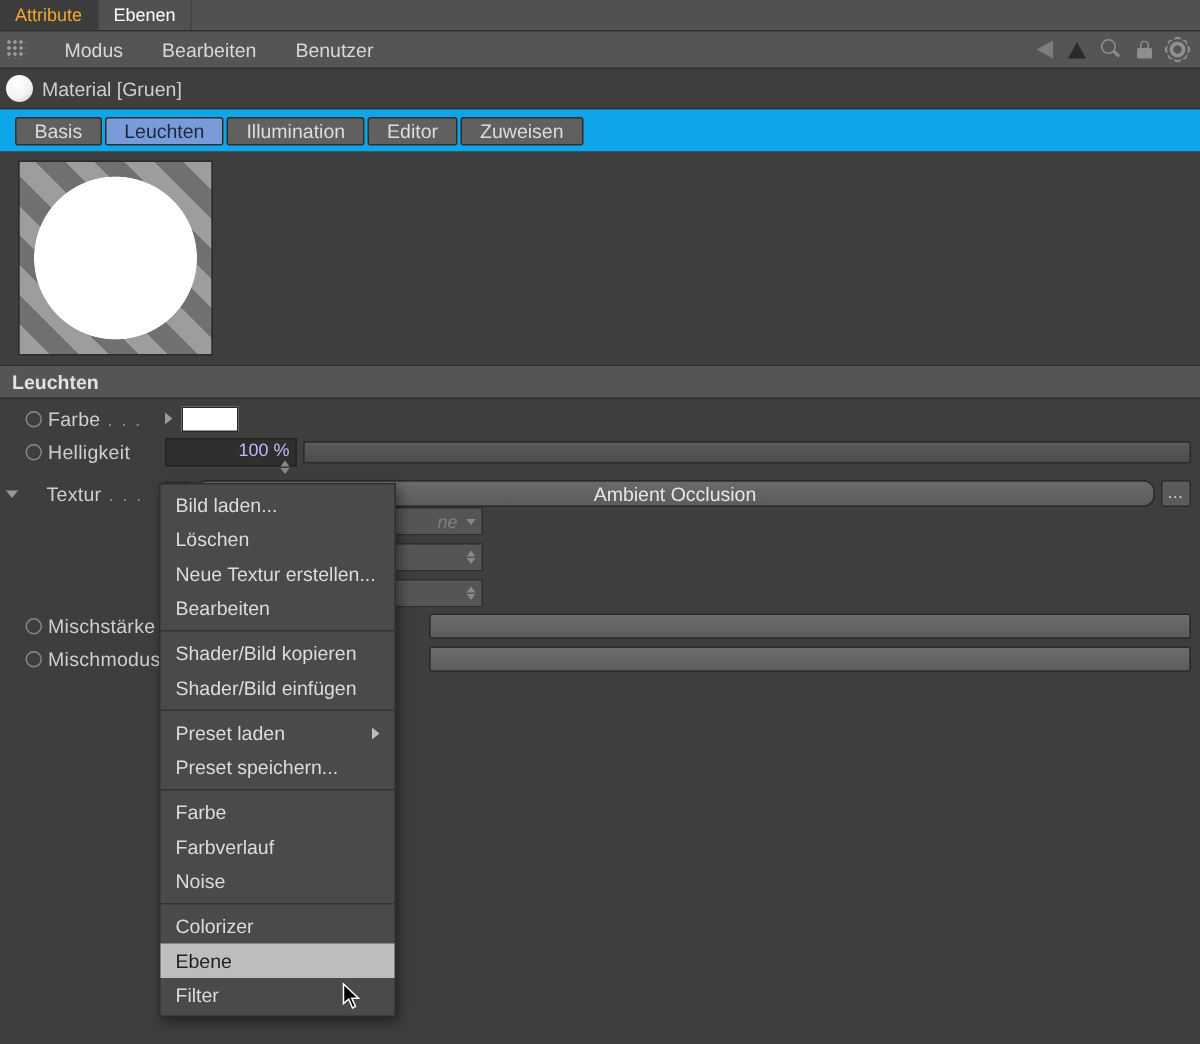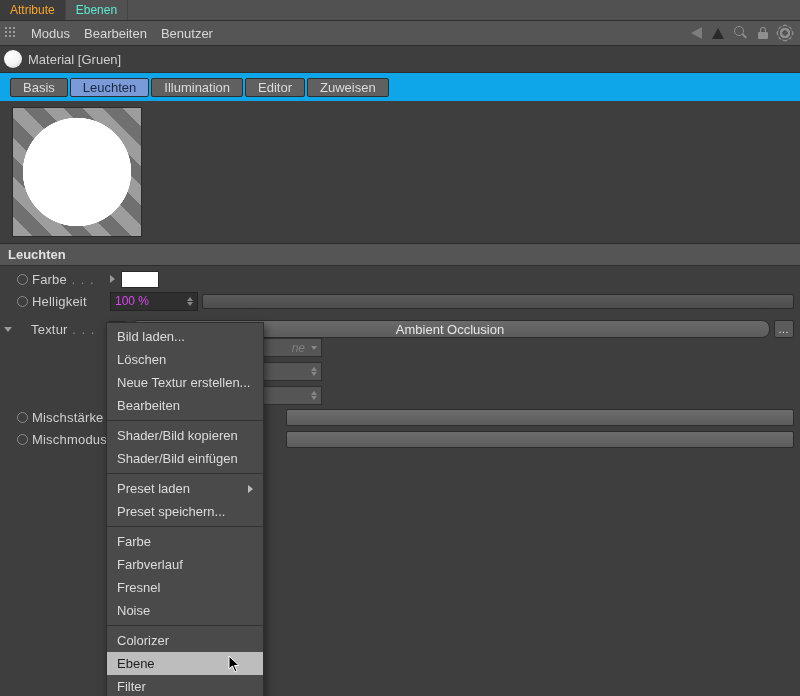--- a/index.html
+++ b/index.html
@@ -22,39 +22,39 @@
     height: 20px;
     background: #515151;
     border-bottom: 1px solid #2d2d2d;
   }
   .top-tab {
     padding: 2px 10px 2px 10px;
     font-size: 12px;
     display: flex;
     align-items: center;
     border-right: 1px solid #444;
-    color: #5eead4;
+    color: #ffffff;
   }
   .top-tab.active {
     background: #3c3c3c;
     color: #f7a52e;
   }
 
   
   .menu-bar {
     display: flex;
     align-items: center;
     height: 24px;
     background: #555555;
     border-bottom: 1px solid #2d2d2d;
     padding: 0 4px;
   }
   .menu-left {
     display: flex;
-    gap: 14px;
+    gap: 26px;
     align-items: flex-start;
   }
   .menu-item { color: #d8d8d8; font-size: 13px; }
   .menu-right {
     margin-left: auto;
     display: flex;
     gap: 10px;
     align-items: center;
     padding-right: 4px;
   }
@@ -212,28 +212,29 @@
   .dotted::after {
     content: " . . .";
     color: #8a8a8a;
     letter-spacing: 1px;
   }
   .color-swatch {
     width: 36px; height: 15px; background: #ffffff;
     border: 1px solid #2a2a2a;
   }
   .num-field {
-    display:flex; align-items:center;
+    display:flex; align-items:flex-end;
     width: 78px; height: 17px;
     background: #2f2f2f;
     border: 1px solid #232323;
     padding: 0 4px;
-    color: #d946ef;
+    color: #c4b5fd;
     font-size: 12px;
     justify-content: space-between;
+    flex-direction: column;
   }
   .spinners {
     display:flex; flex-direction:column; gap:1px;
   }
   .sp-up, .sp-down {
     width:0; height:0;
     border-left:3px solid transparent; border-right:3px solid transparent;
   }
   .sp-up { border-bottom:4px solid #888; }
   .sp-down { border-top:4px solid #888; }
@@ -446,21 +447,20 @@
   <div class="cm-item">Shader/Bild einfügen</div>
   <div class="cm-sep"></div>
   <div class="cm-item">
     <span>Preset laden</span>
     <span class="cm-sub-arrow"></span>
   </div>
   <div class="cm-item">Preset speichern...</div>
   <div class="cm-sep"></div>
   <div class="cm-item">Farbe</div>
   <div class="cm-item">Farbverlauf</div>
-  <div class="cm-item">Fresnel</div>
   <div class="cm-item">Noise</div>
   <div class="cm-sep"></div>
   <div class="cm-item">Colorizer</div>
   <div class="cm-item highlight">Ebene</div>
   <div class="cm-item">Filter</div>
 </div>
 
 <div class="cursor">
   <svg width="14" height="18" viewBox="0 0 14 18">
     <path d="M1 1 L1 14 L4.5 11 L7 17 L9 16 L6.5 10.5 L11 10.5 Z" fill="#000" stroke="#fff" stroke-width="1"></path>

